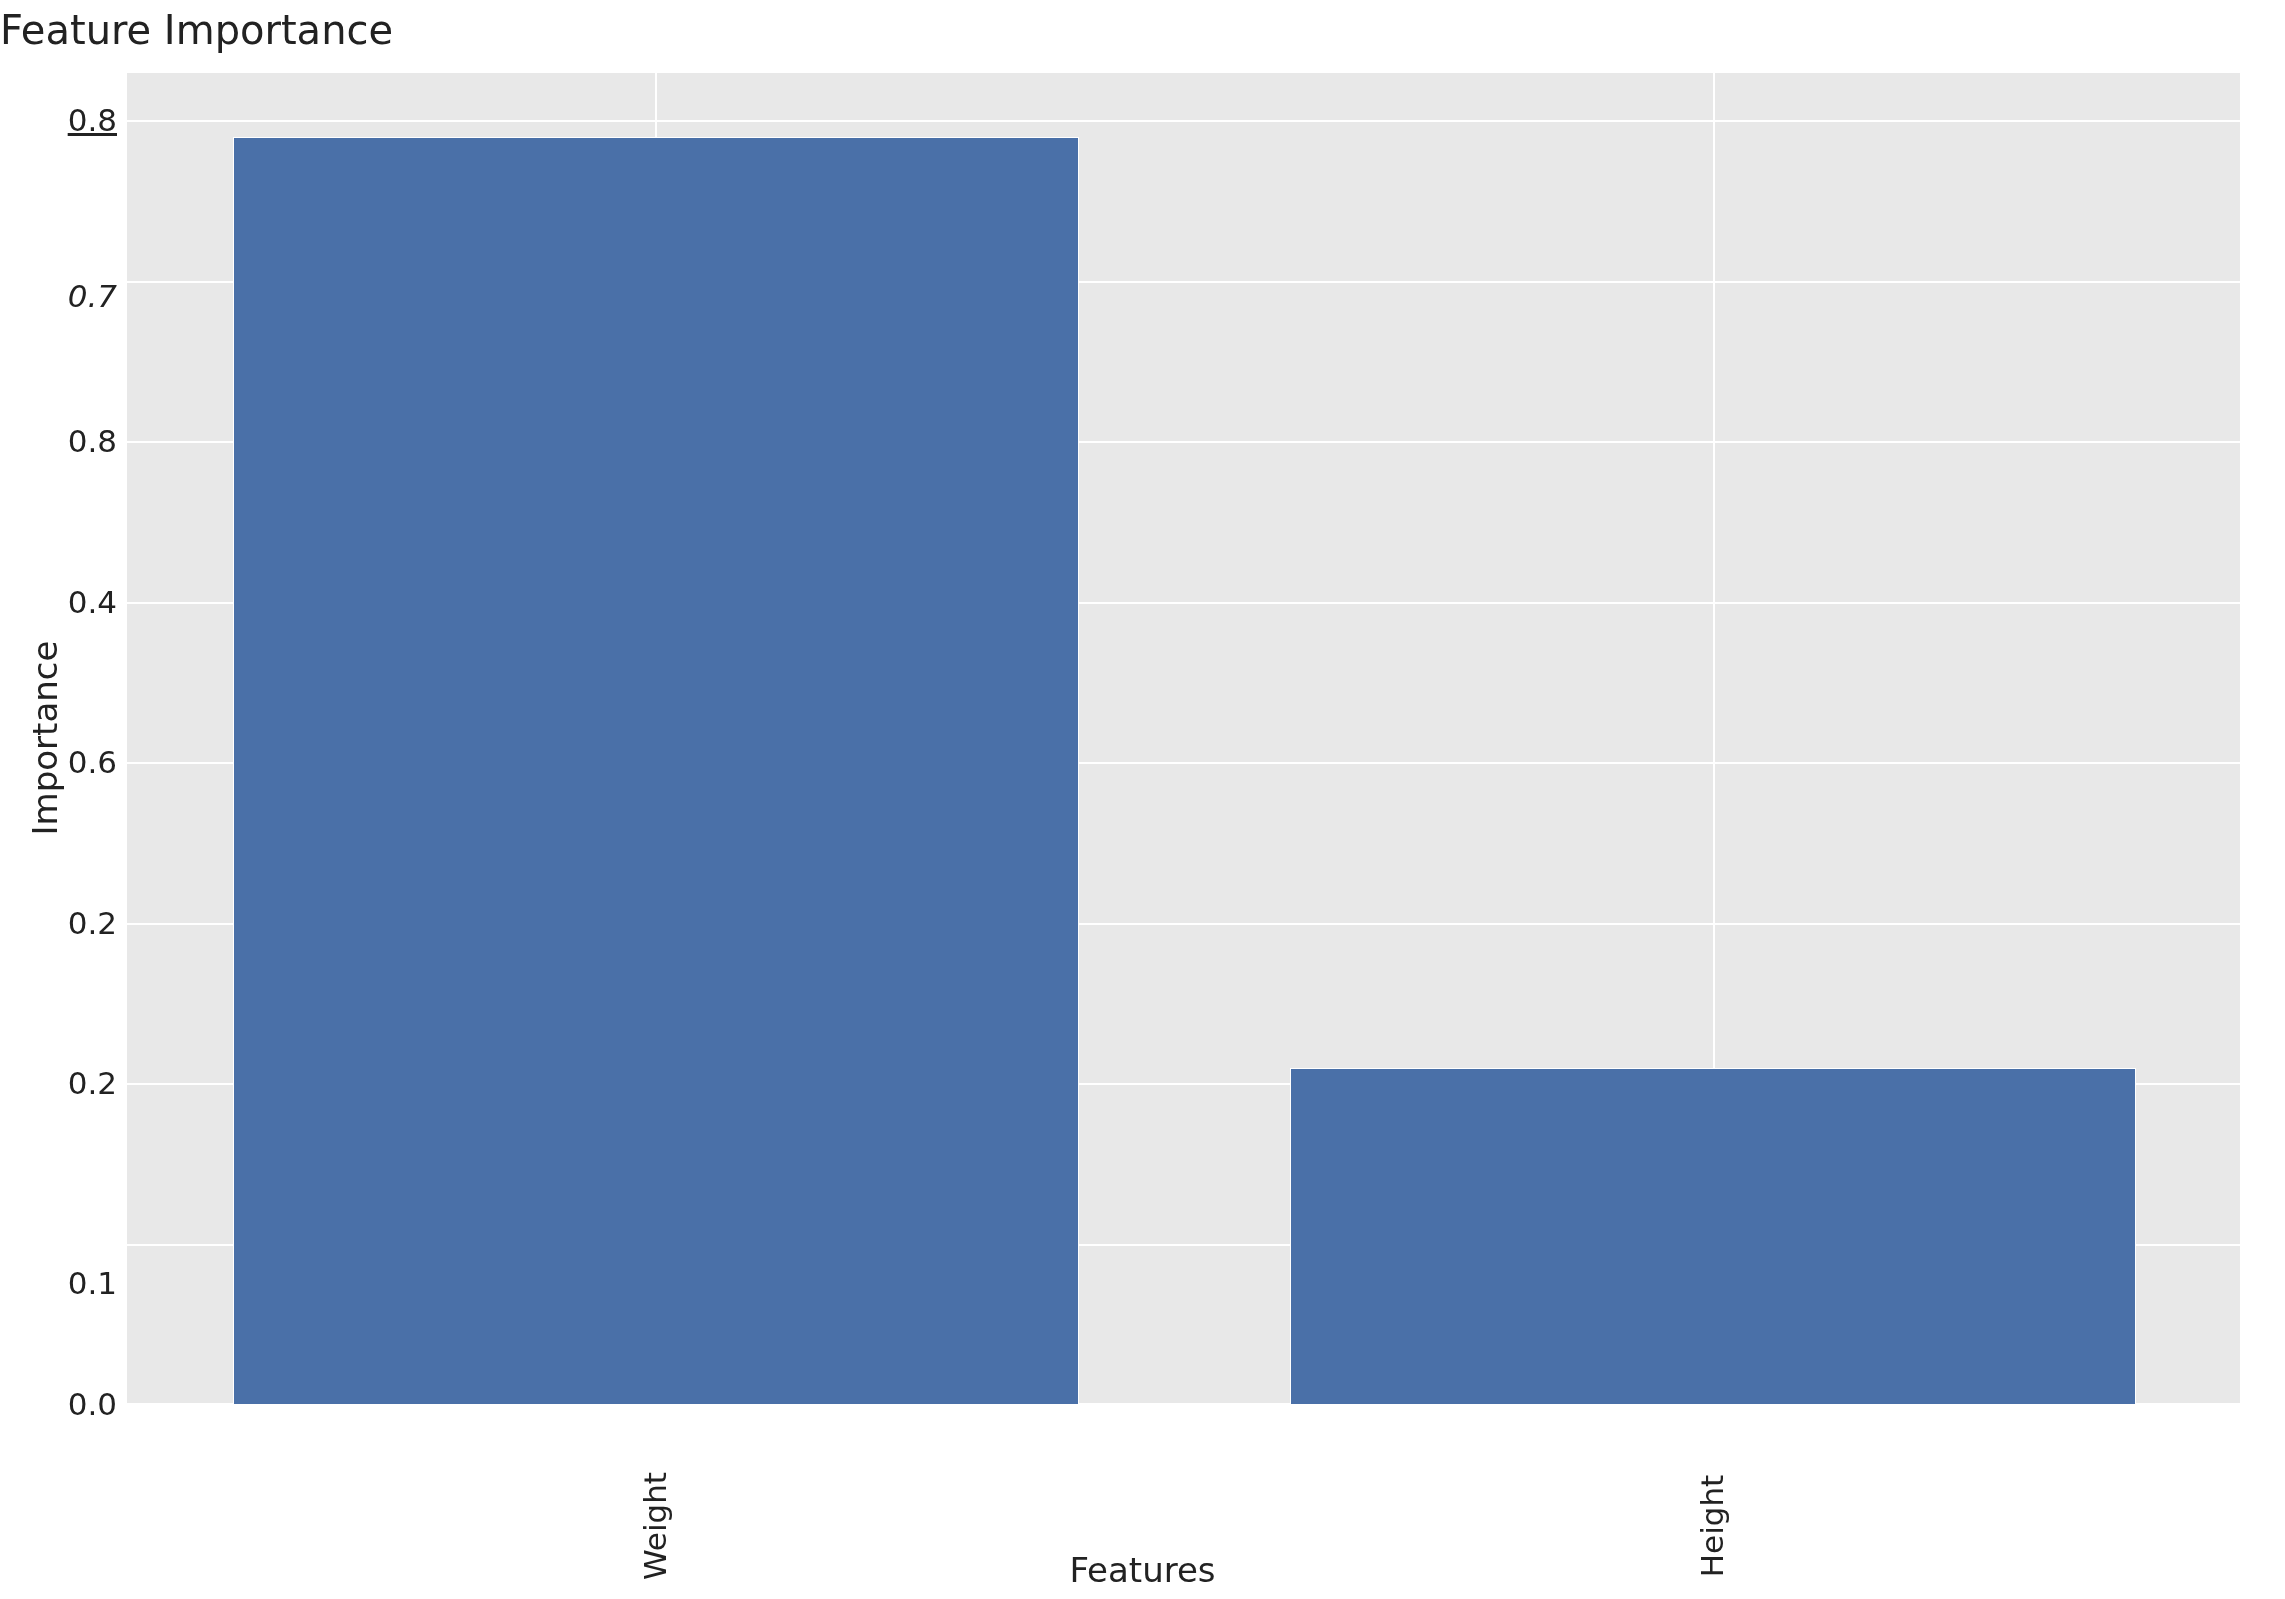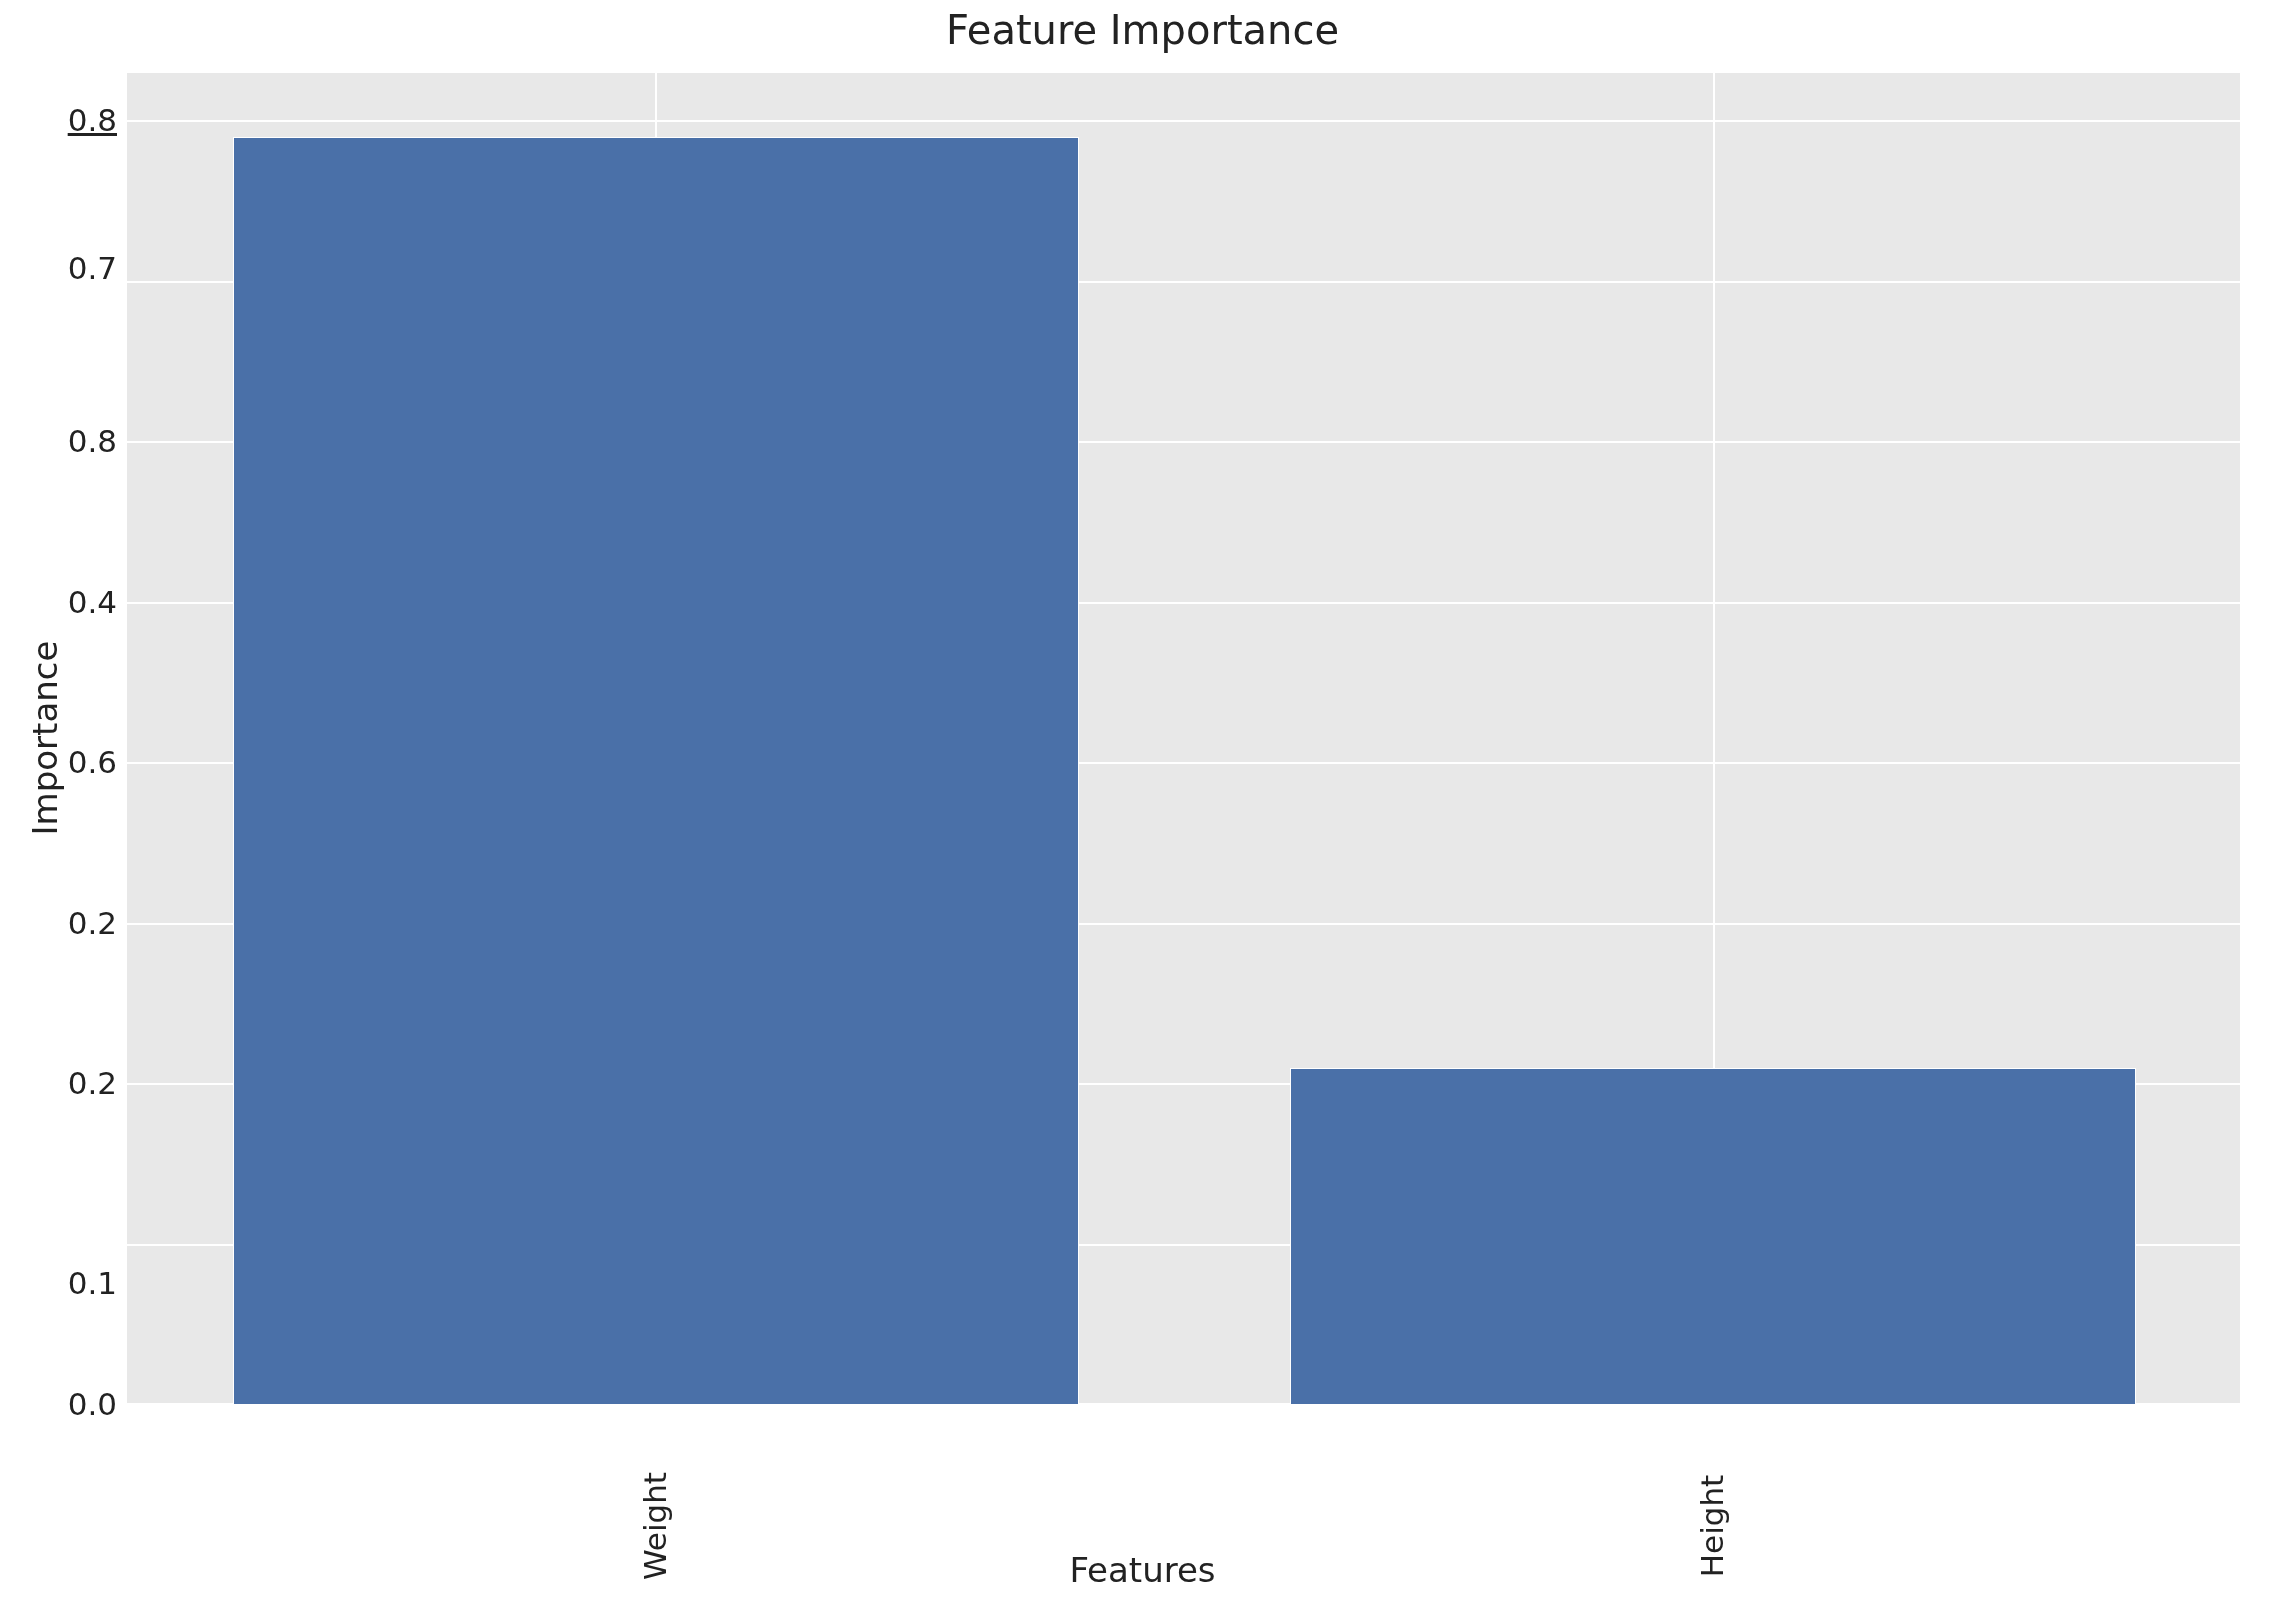--- a/index.html
+++ b/index.html
@@ -13,21 +13,20 @@
   }
   .figure {
     position: relative;
     width: 2285px;
     height: 1599px;
   }
   .title {
     position: absolute;
     left: 0;
     width: 100%;
-    text-align: center;
     font-size: 40px;
     top: 7.2px;
     font-weight: 400;
   }
   .plot-area {
     position: absolute;
     left: 126px;
     top: 72px;
     width: 2115px;
     height: 1332px;
@@ -124,21 +123,21 @@
     </div>
 
   <div id="yticks-layer">
       <div class="ytick" style="top: 1404px;">0.0</div>
       <div class="ytick" style="top: 1283px;">0.1</div>
       <div class="ytick" style="top: 1083px;">0.2</div>
       <div class="ytick" style="top: 923px;">0.2</div>
       <div class="ytick" style="top: 762px;">0.6</div>
       <div class="ytick" style="top: 602px;">0.4</div>
       <div class="ytick" style="top: 441px;">0.8</div>
-      <div class="ytick" style="top: 268px;">0.7</div>
+      <div class="ytick" style="top: 296px; font-style: italic;">0.7</div>
       <div class="ytick" style="top: 120px; text-decoration: underline;">0.8</div>
     </div>
 
   <div class="ylabel-wrap">
     <div class="ylabel-inner">Importance</div>
   </div>
 
   <div id="xticks-layer">
       <div class="xtick-wrap" style="left: 655px; width: 0px;">
         <div class="xtick-text">Weight</div>

